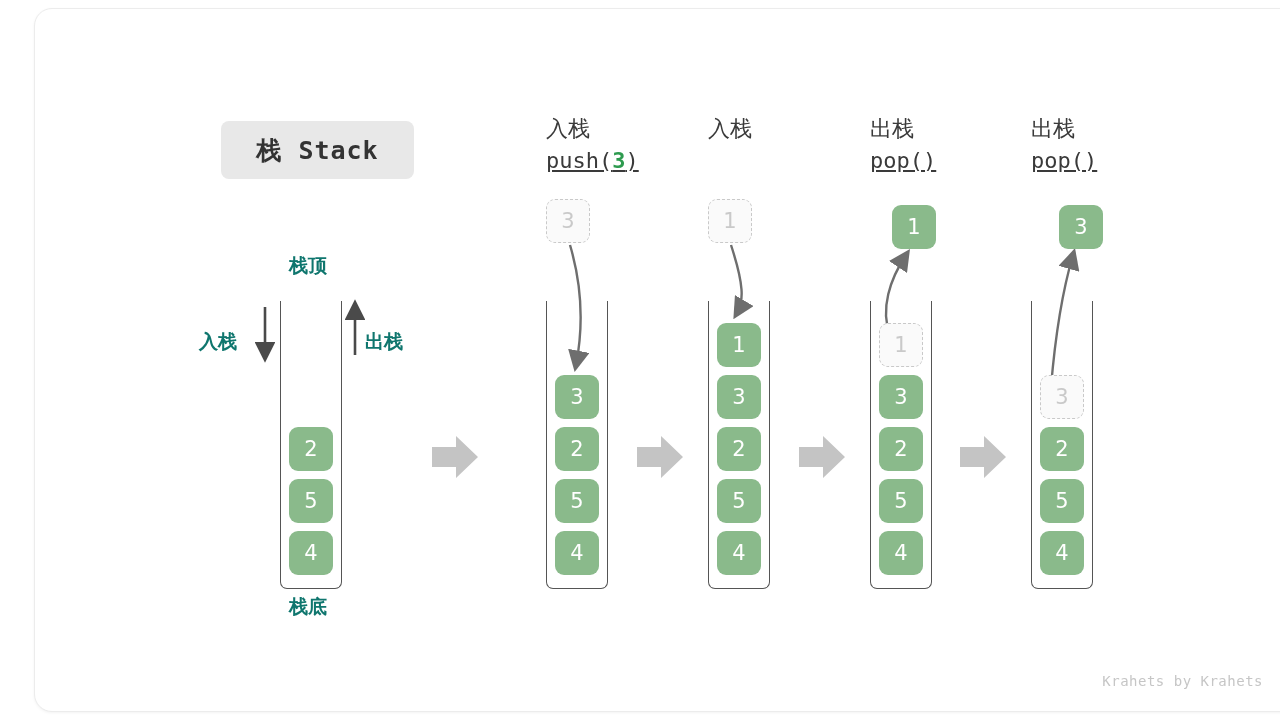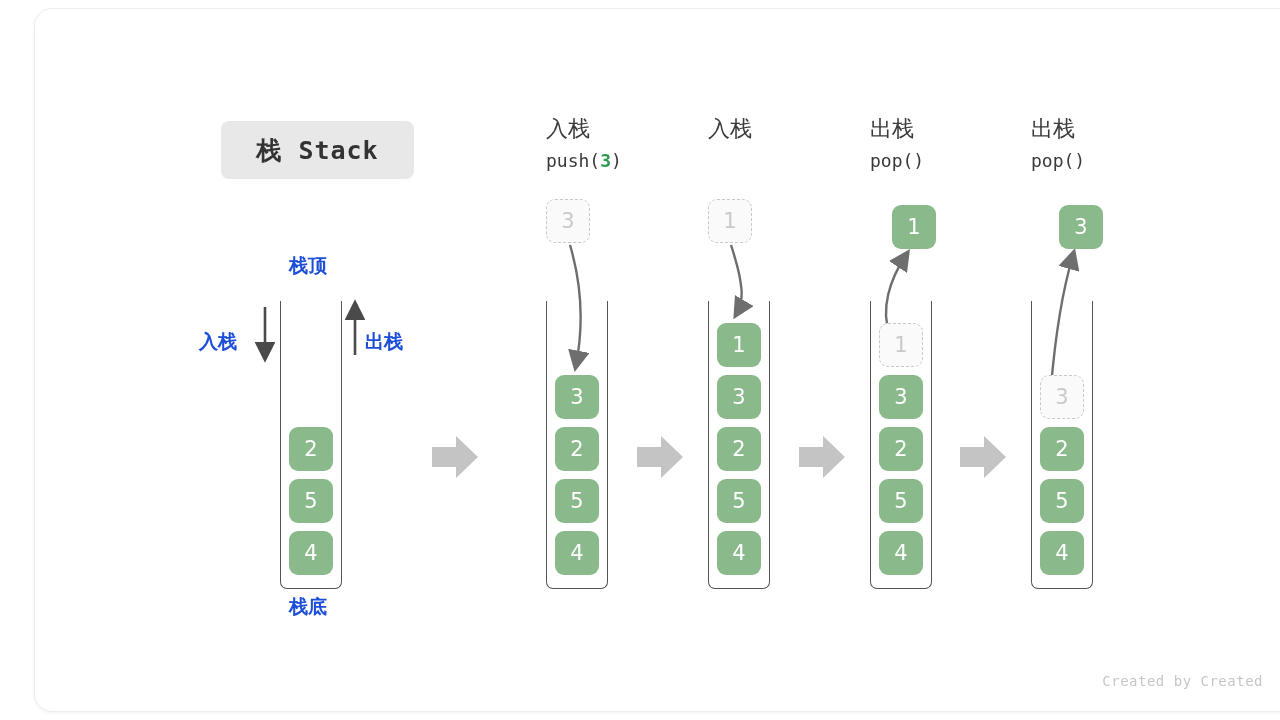--- a/index.html
+++ b/index.html
@@ -17,30 +17,30 @@
   #title-chip{
     position:absolute;left:186px;top:112px;width:193px;height:58px;
     background:#e8e8e8;border-radius:8px;
     display:flex;align-items:center;justify-content:center;
     font-family:"DejaVu Sans Mono","Liberation Mono",monospace;
     font-size:25px;font-weight:bold;color:#333333;letter-spacing:1px;
   }
 
   
   .cn-label{
-    position:absolute;font-size:19px;font-weight:bold;color:#1d4ed8;
+    position:absolute;font-size:19px;font-weight:bold;color:#0f766e;
     font-family:"DejaVu Sans","Liberation Sans",sans-serif;white-space:nowrap;
   }
   .op-head{
     position:absolute;width:180px;text-align:left;
     font-family:"DejaVu Sans Mono","Liberation Mono",monospace;
     color:#3a3a3a;white-space:nowrap;
   }
   .op-head .cn{display:block;font-size:22px;font-family:"DejaVu Sans","Liberation Sans",sans-serif;line-height:30px;}
-  .op-head .code{display:block;font-size:18px;line-height:34px;}
+  .op-head .code{display:block;font-size:22px;line-height:34px;text-decoration:underline;}
   .op-head .code .num{color:#2e9b4f;font-weight:bold;}
 
   
   .stack-box{
     position:absolute;width:62px;
     border-left:1.6px solid #555555;
     border-right:1.6px solid #555555;
     border-bottom:1.6px solid #555555;
     border-bottom-left-radius:7px;border-bottom-right-radius:7px;
     box-sizing:border-box;
@@ -162,14 +162,14 @@
   <div class="cell filled" style="left:844px;top:470px;">5</div>
   <div class="cell filled" style="left:844px;top:522px;">4</div>
 
   <div class="res-cell" style="left:1024px;top:196px;">3</div>
   <div class="stack-box" style="left:996px;top:292px;height:288px;"></div>
   <div class="cell ghost" style="left:1005px;top:366px;">3</div>
   <div class="cell filled" style="left:1005px;top:418px;">2</div>
   <div class="cell filled" style="left:1005px;top:470px;">5</div>
   <div class="cell filled" style="left:1005px;top:522px;">4</div>
 
-  <div id="credit">Created by Created</div>
+  <div id="credit">Krahets by Krahets</div>
 </div>
 
 </body></html>

